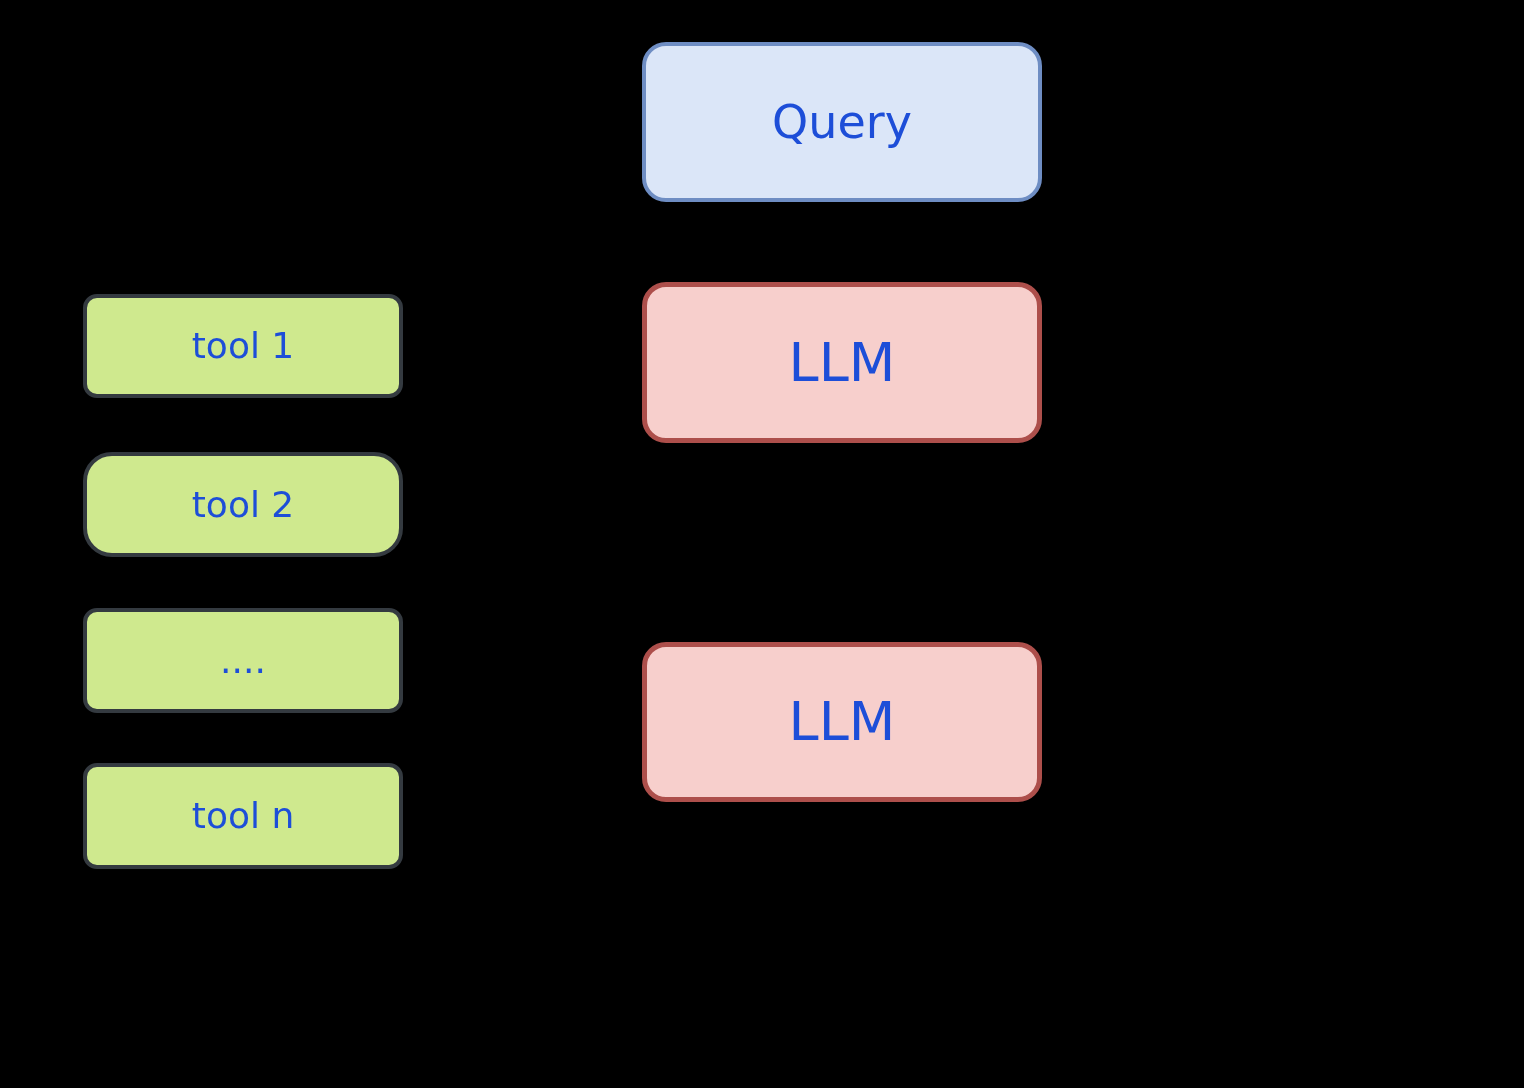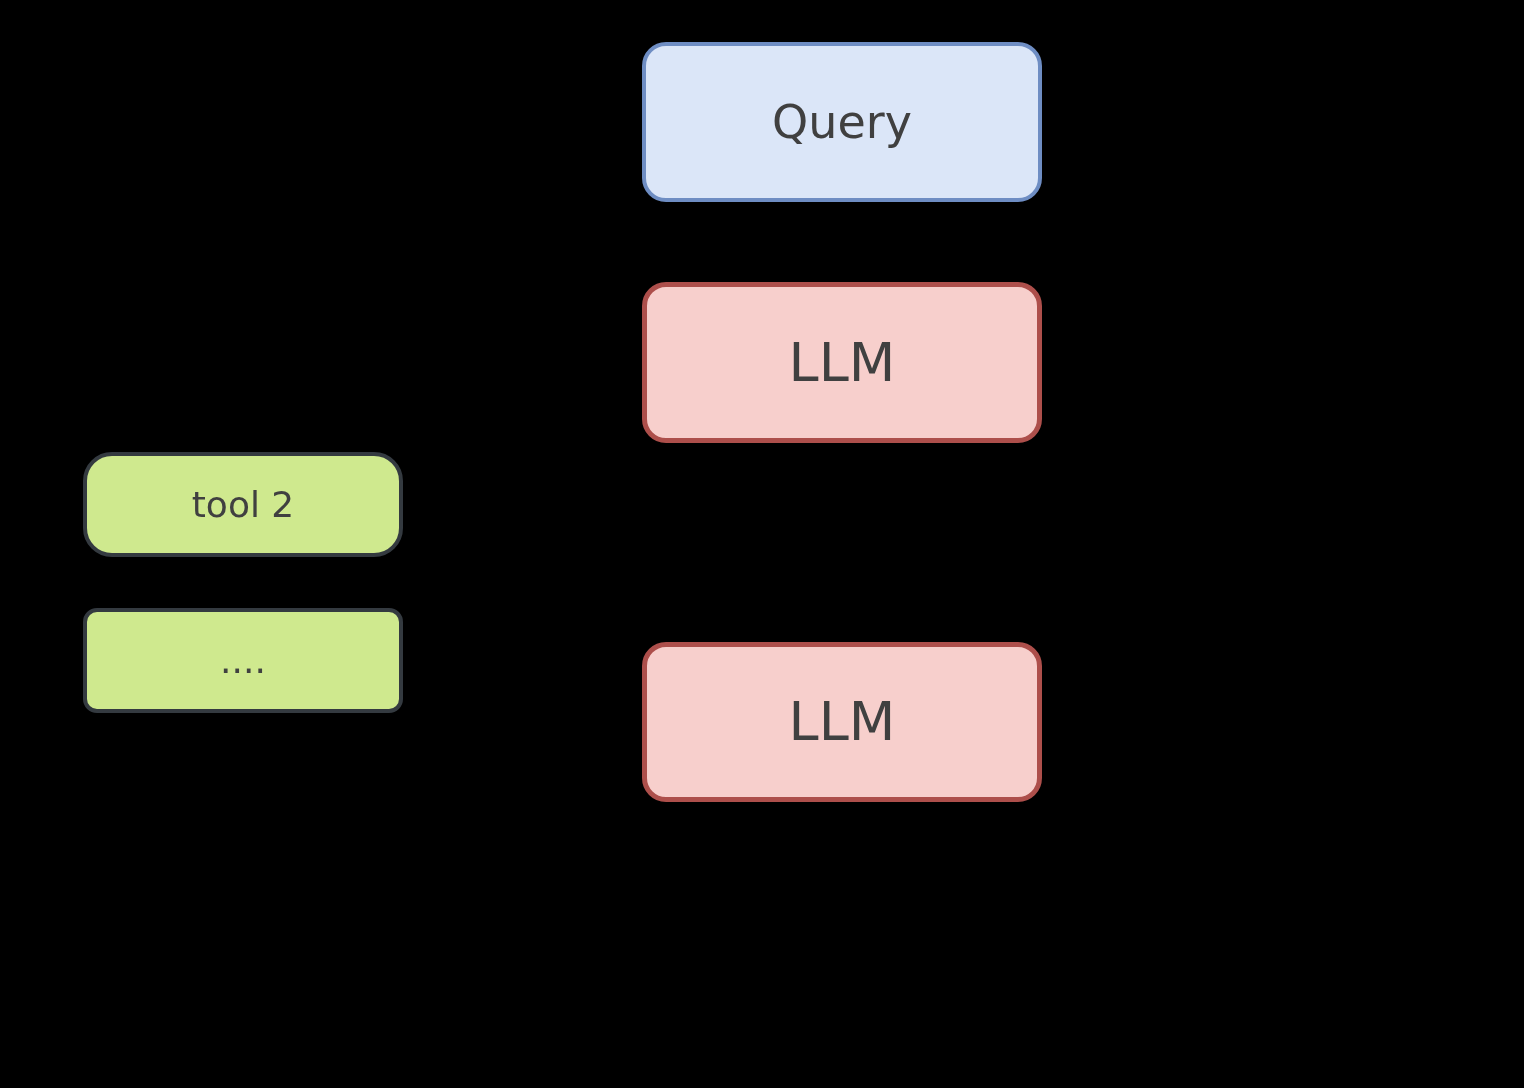--- a/index.html
+++ b/index.html
@@ -14,21 +14,21 @@
     background: #000000;
     overflow: hidden;
     font-family: "DejaVu Sans", sans-serif;
   }
   .node {
     position: absolute;
     box-sizing: border-box;
     display: flex;
     align-items: center;
     justify-content: center;
-    color: #404040;
+    color: #1d4ed8;
     text-align: right;
     line-height: 1;
   }
   
   .node--io {
     background: #dbe6f8;
     border: 4px solid #6e8dc3;
     border-radius: 24px;
     font-size: 46px;
   }
@@ -56,29 +56,35 @@
   #node-tool-n     { left: 83px;  top: 763px; width: 320px; height: 106px; }
   .node-label {
     pointer-events: none;
   }
 </style>
 </head>
 <body>
 
 <div class="canvas">
 
+  <div class="node node--tool" id="node-tool-1">
+    <span class="node-label">tool 1</span>
+  </div>
 
   <div class="node node--tool" id="node-tool-2">
     <span class="node-label">tool 2</span>
   </div>
 
   <div class="node node--tool" id="node-tool-more">
     <span class="node-label">....</span>
   </div>
 
+  <div class="node node--tool" id="node-tool-n">
+    <span class="node-label">tool n</span>
+  </div>
 
   <div class="node node--io" id="node-query">
     <span class="node-label">Query</span>
   </div>
 
   <div class="node node--llm" id="node-llm-top">
     <span class="node-label">LLM</span>
   </div>
 
   <div class="node node--llm" id="node-llm-bottom">

